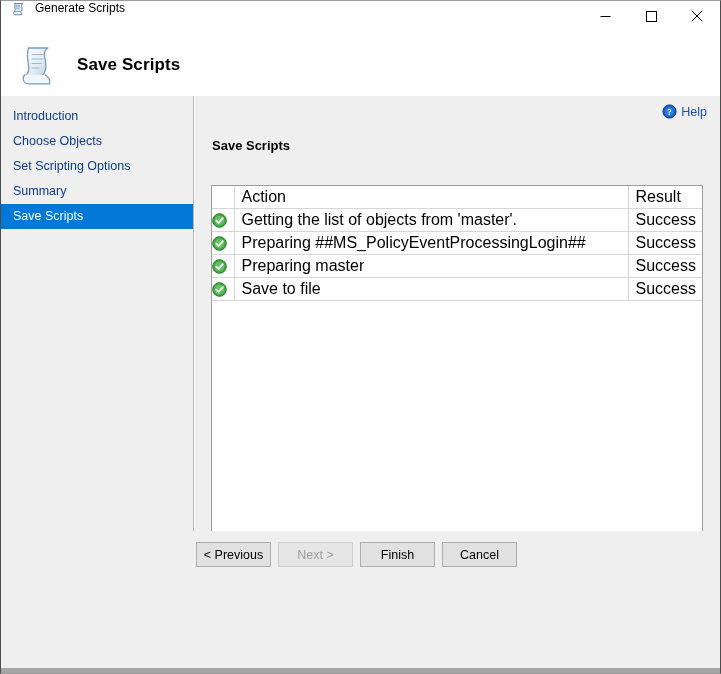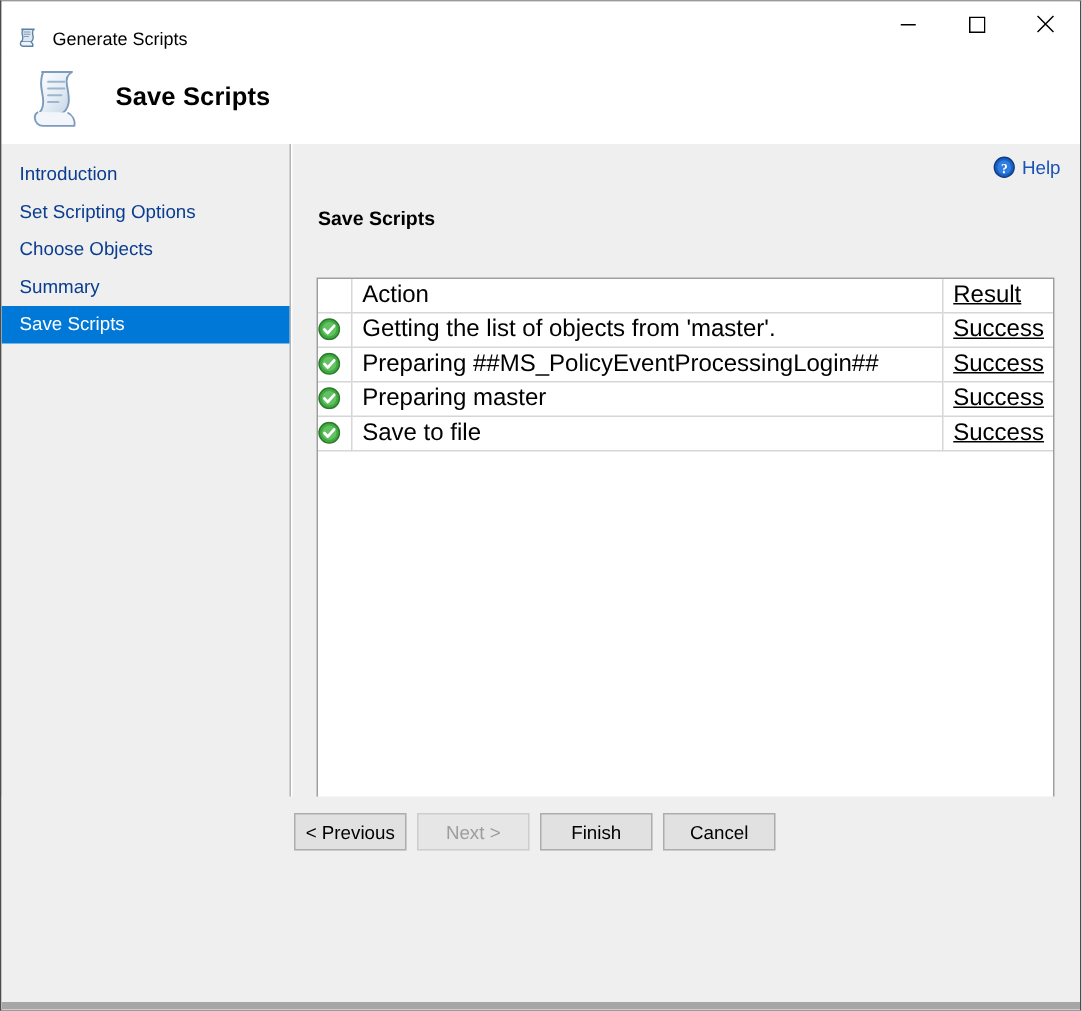--- a/index.html
+++ b/index.html
@@ -29,21 +29,21 @@
   }
 
   
   .titlebar {
     position: absolute;
     left: 0; top: 0;
     width: 719px;
     height: 32px;
     background: #ffffff;
     display: flex;
-    align-items: flex-end;
+    align-items: flex-start;
   }
   .titlebar-icon {
     width: 16px; height: 16px;
     margin-left: 10px;
     flex: none;
   }
   .titlebar-text {
     margin-left: 8px;
     font-size: 12px;
     color: #000000;
@@ -169,21 +169,21 @@
     padding: 0;
     font-weight: normal;
     text-align: left;
     color: #000000;
     height: 22px;
     vertical-align: middle;
     overflow: hidden;
     white-space: nowrap;
   }
   .grid .col-icon { width: 22px; }
-  .grid .col-result { width: 74px; border-right: none; text-decoration: underline; }
+  .grid .col-result { width: 74px; border-right: none; }
   .grid thead th { background: #ffffff; }
   .grid th .pad, .grid td .pad { padding-left: 7px; }
   .status-cell { text-align: center; }
   .check-icon { width: 15px; height: 15px; display: inline-block; vertical-align: middle; }
 
   
   .list-actions {
     position: absolute;
     left: 16px;
     top: 475px;
@@ -311,24 +311,24 @@
       </svg>
     </span>
     <span class="banner-title">Save Scripts</span>
   </div>
 
   <div class="sidebar">
     <div class="side-item">
       <span>Introduction</span>
     </div>
     <div class="side-item">
+      <span>Choose Objects</span>
+    </div>
+    <div class="side-item">
       <span>Set Scripting Options</span>
-    </div>
-    <div class="side-item">
-      <span>Choose Objects</span>
     </div>
     <div class="side-item">
       <span>Summary</span>
     </div>
     <div class="side-item selected">
       <span>Save Scripts</span>
     </div>
   </div>
 
   <div class="content">

